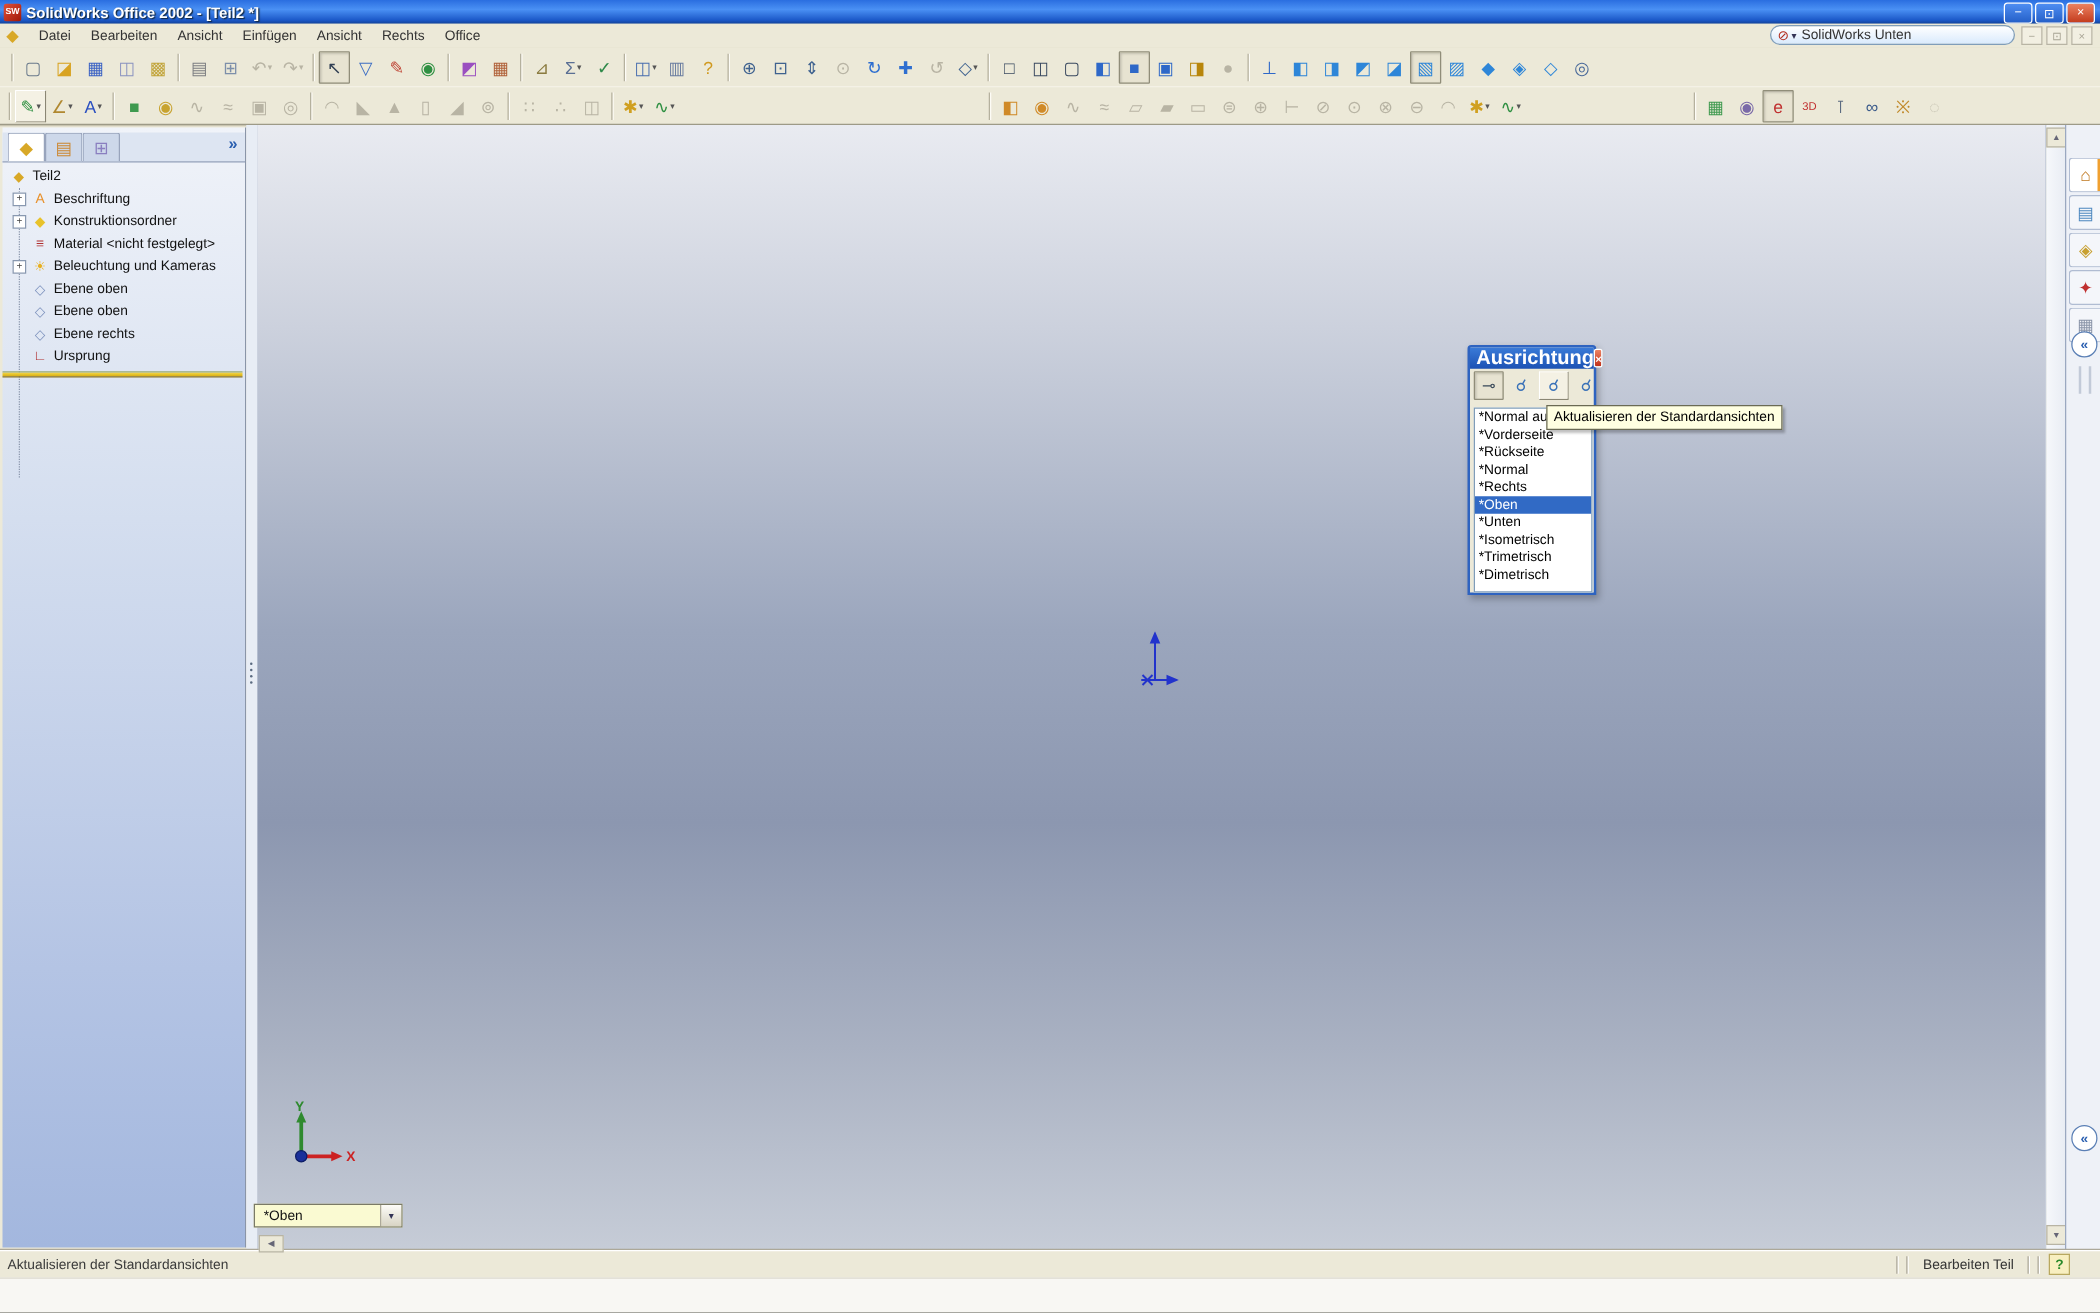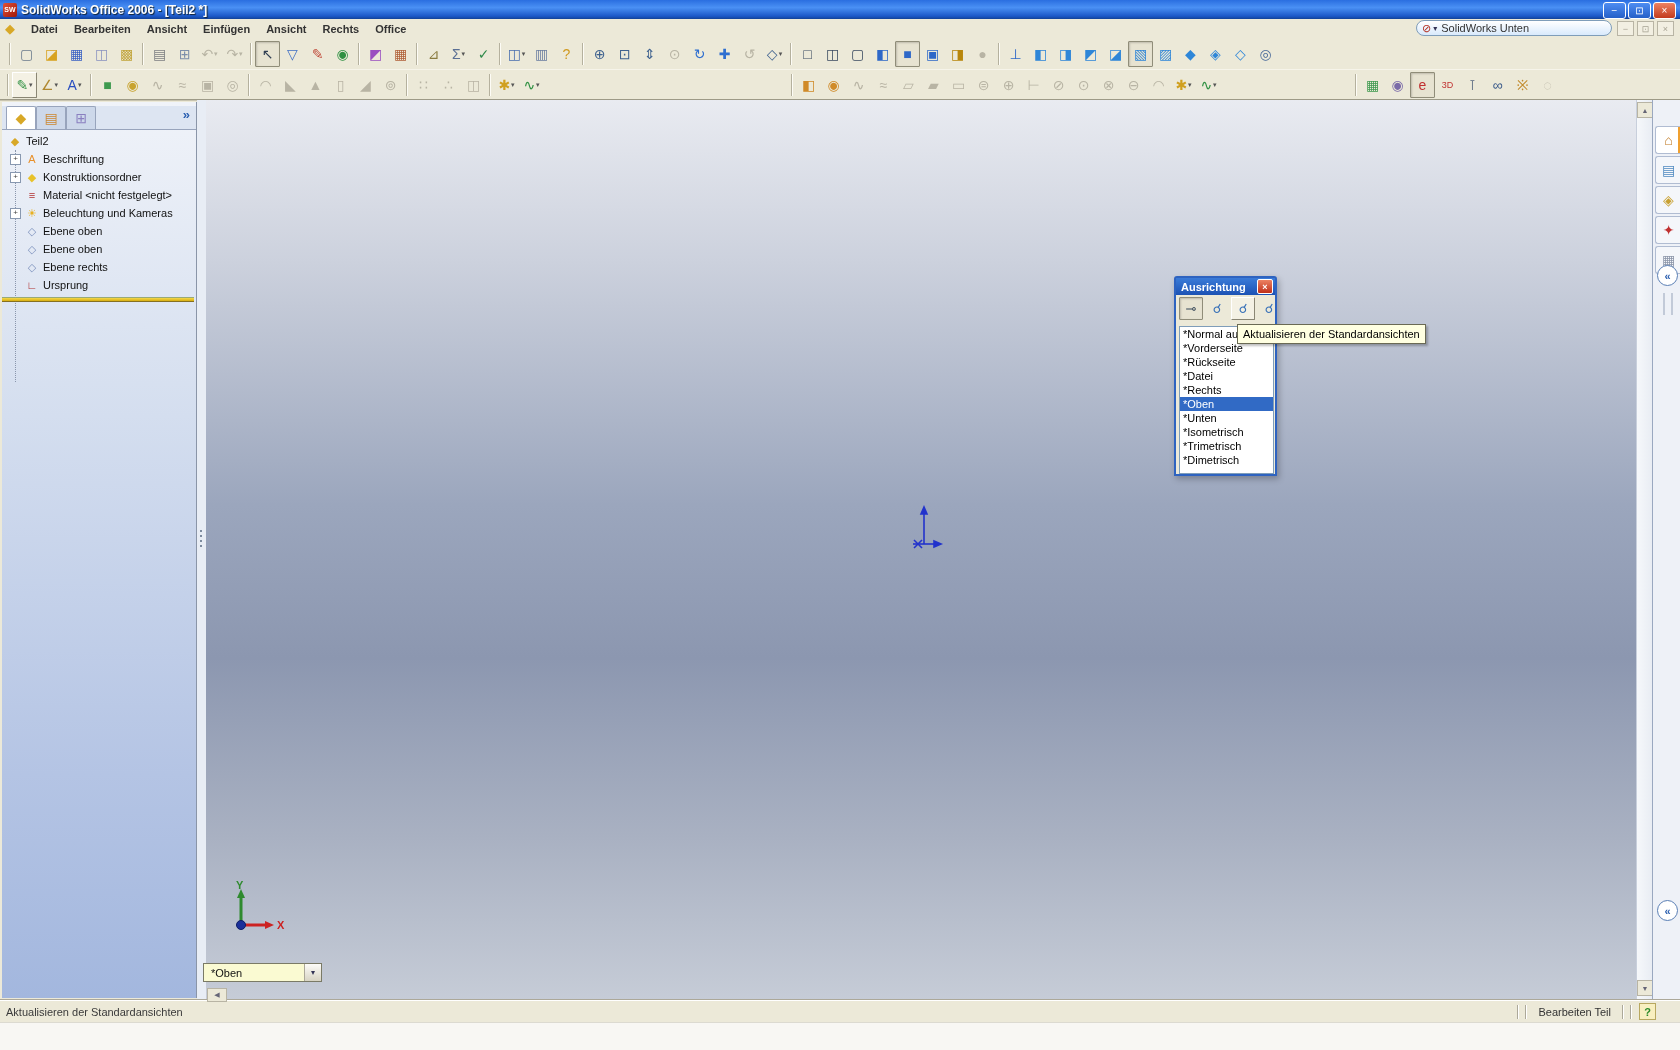--- a/index.html
+++ b/index.html
@@ -15,21 +15,21 @@
   .title-text{color:#fff;font-weight:bold;font-size:12px;text-shadow:1px 1px 1px #123;}
   .win-btns{position:absolute;right:4px;top:2px;display:flex;gap:2px;}
   .wbtn{width:21px;height:15px;border-radius:3px;border:1px solid #fff;color:#fff;font-size:10px;
     display:flex;align-items:center;justify-content:center;
     background:linear-gradient(180deg,#4e8df2,#2560c8);}
   .wbtn.close{background:linear-gradient(180deg,#ec8262,#c33b1d);}
   
   .menubar{position:absolute;left:0;top:19px;width:1680px;height:19px;background:#ece9d8;
     display:flex;align-items:center;border-bottom:1px solid #e0dcc8;}
   .menubar-part{color:#d8a827;font-size:13px;margin:0 8px 0 5px;}
-  .menus{display:flex;font-weight:bold;}
+  .menus{display:flex;}
   .menu-item{padding:2px 8px;color:#333;}
   .search-pill{position:absolute;left:1416px;top:1px;width:196px;height:16px;border:1px solid #7f9db9;
     border-radius:9px;background:linear-gradient(180deg,#ffffff,#d9eafc);display:flex;align-items:center;
     padding-left:5px;box-sizing:border-box;}
   .search-block{color:#b22a1a;font-size:11px;margin-right:2px;}
   .search-caret{color:#335;font-size:8px;margin-right:4px;}
   .search-text{color:#333;font-size:11px;}
   .child-controls{position:absolute;right:6px;top:2px;display:flex;gap:3px;}
   .cbtn{width:15px;height:13px;border:1px solid #b8b4a4;color:#a8a494;font-size:9px;
     display:flex;align-items:center;justify-content:center;background:#f2efe2;}
@@ -107,21 +107,21 @@
     border-left:2px solid #c2cad8;border-right:2px solid #c2cad8;}
   
   .vp-origin{position:absolute;left:903px;top:505px;z-index:3;}
   .triad{position:absolute;left:225px;top:877px;z-index:3;}
   
   .odialog{position:absolute;left:1174px;top:276px;width:103px;height:200px;background:#ece9d8;
     border:2px solid #2e63c0;border-radius:3px 3px 0 0;box-sizing:border-box;z-index:50;
     box-shadow:2px 3px 6px rgba(0,0,0,.25);}
   .odialog-title{height:17px;background:linear-gradient(180deg,#3a7bd8,#1c52b4);display:flex;
     align-items:center;padding:0 2px 0 5px;}
-  .odialog-title .t{color:#fff;font-weight:bold;font-size:11px;flex:1;}
+  .odialog-title .t{color:#fff;font-weight:bold;font-size:16px;flex:1;}
   .odialog-close{width:14px;height:13px;background:linear-gradient(180deg,#ec8262,#c0301a);
     border:1px solid #fff;border-radius:2px;color:#fff;font-size:9px;font-weight:bold;
     display:flex;align-items:center;justify-content:center;}
   .odialog-tools{height:27px;display:flex;align-items:center;gap:2px;padding-left:3px;}
   .odialog-tools .tbtn{min-width:22px;height:21px;}
   .odialog-tools .glyph{font-size:13px;}
   .olist{position:absolute;left:3px;top:48px;width:93px;height:146px;background:#fff;
     border:1px solid #7f9db9;overflow:hidden;}
   .olist .oitem{display:block;height:14px;line-height:14px;padding-left:3px;color:#000;white-space:nowrap;}
   .olist .oitem.selected{background:#316ac5;color:#fff;}
@@ -140,21 +140,21 @@
   .bottomstrip{position:absolute;left:0;top:1022px;width:1680px;height:28px;background:#f8f7f3;
     border-top:1px solid #dcdad0;}
 </style>
 </head>
 <body>
 
 <div id="screen">
 
   <div class="titlebar">
     <span class="swbadge">SW</span>
-    <span class="title-text">SolidWorks Office 2006 - [Teil2 *]</span>
+    <span class="title-text">SolidWorks Office 2002 - [Teil2 *]</span>
     <span class="win-btns">
       <span class="wbtn">−</span>
       <span class="wbtn">⊡</span>
       <span class="wbtn close">×</span>
     </span>
   </div>
 
   <div class="menubar">
     <span class="menubar-part">◆</span>
     <nav class="menus">
@@ -646,21 +646,21 @@
           <span class="glyph" style="color: rgb(58, 114, 184);">☌</span>
         </span>
         <span class="tbtn">
           <span class="glyph" style="color: rgb(58, 114, 184);">☌</span>
         </span>
       </div>
     <div class="olist">
         <span class="oitem">*Normal auf</span>
         <span class="oitem">*Vorderseite</span>
         <span class="oitem">*Rückseite</span>
-        <span class="oitem">*Datei</span>
+        <span class="oitem">*Normal</span>
         <span class="oitem">*Rechts</span>
         <span class="oitem selected">*Oben</span>
         <span class="oitem">*Unten</span>
         <span class="oitem">*Isometrisch</span>
         <span class="oitem">*Trimetrisch</span>
         <span class="oitem">*Dimetrisch</span>
       </div>
   </div>
 
   <div class="tooltip">Aktualisieren der Standardansichten</div>

